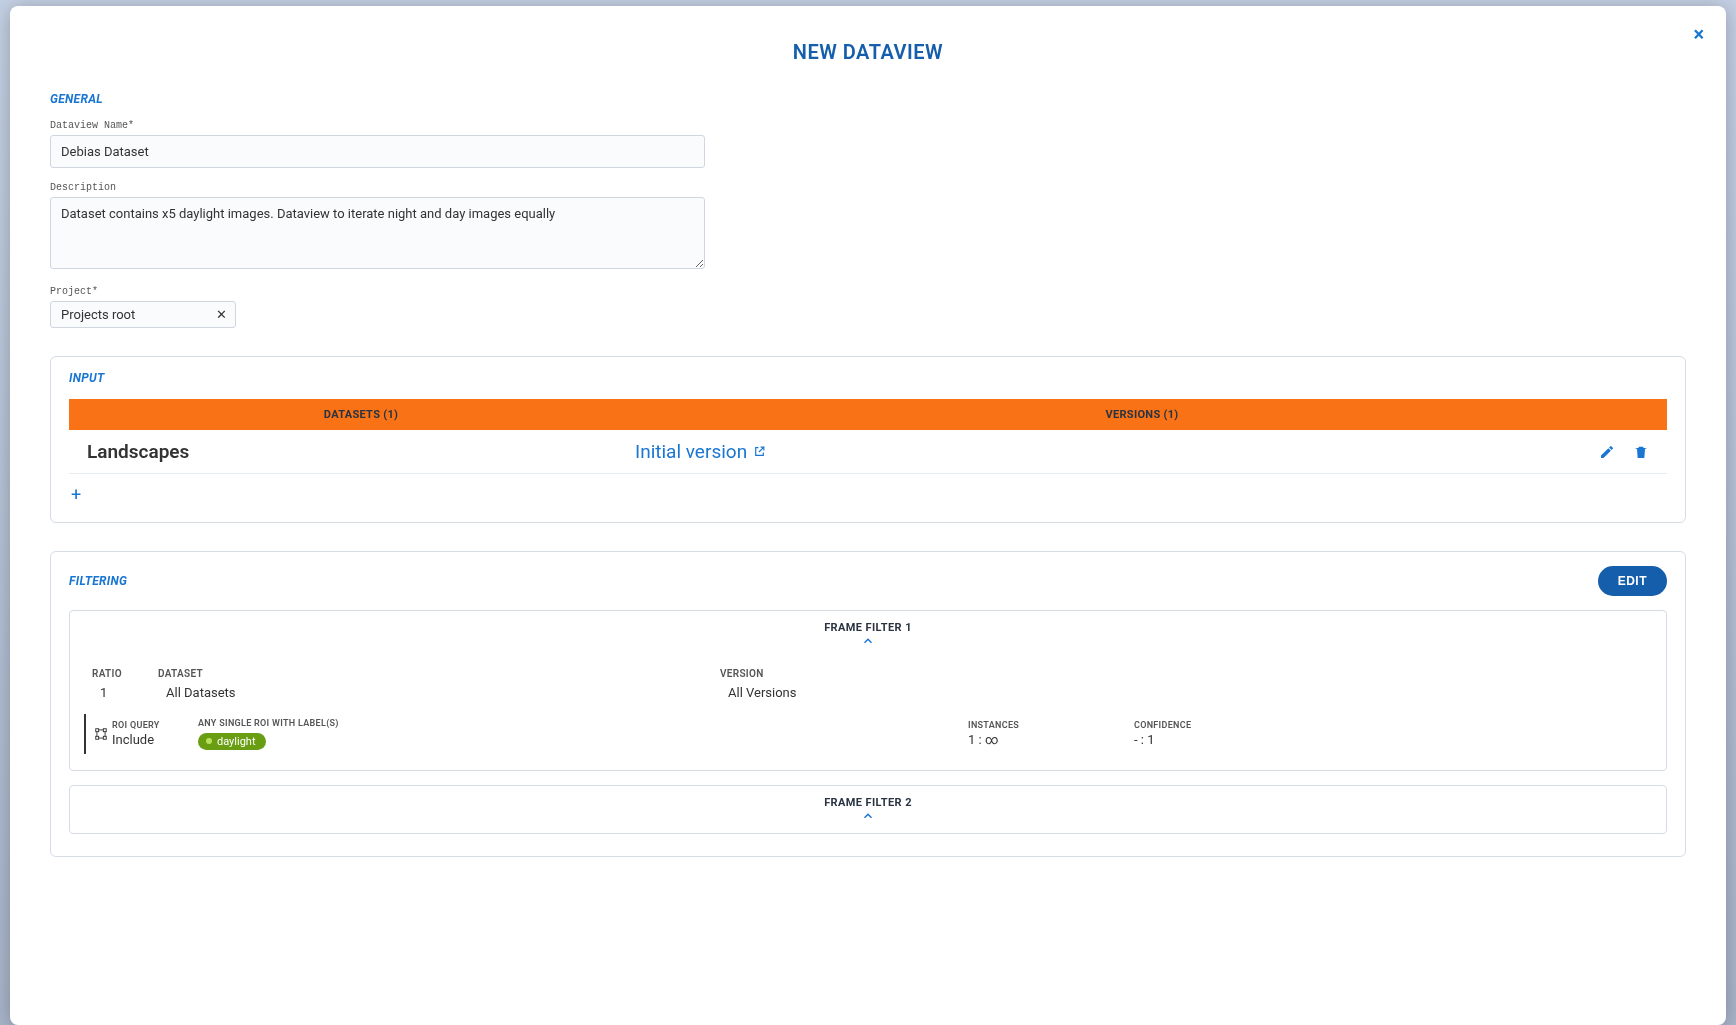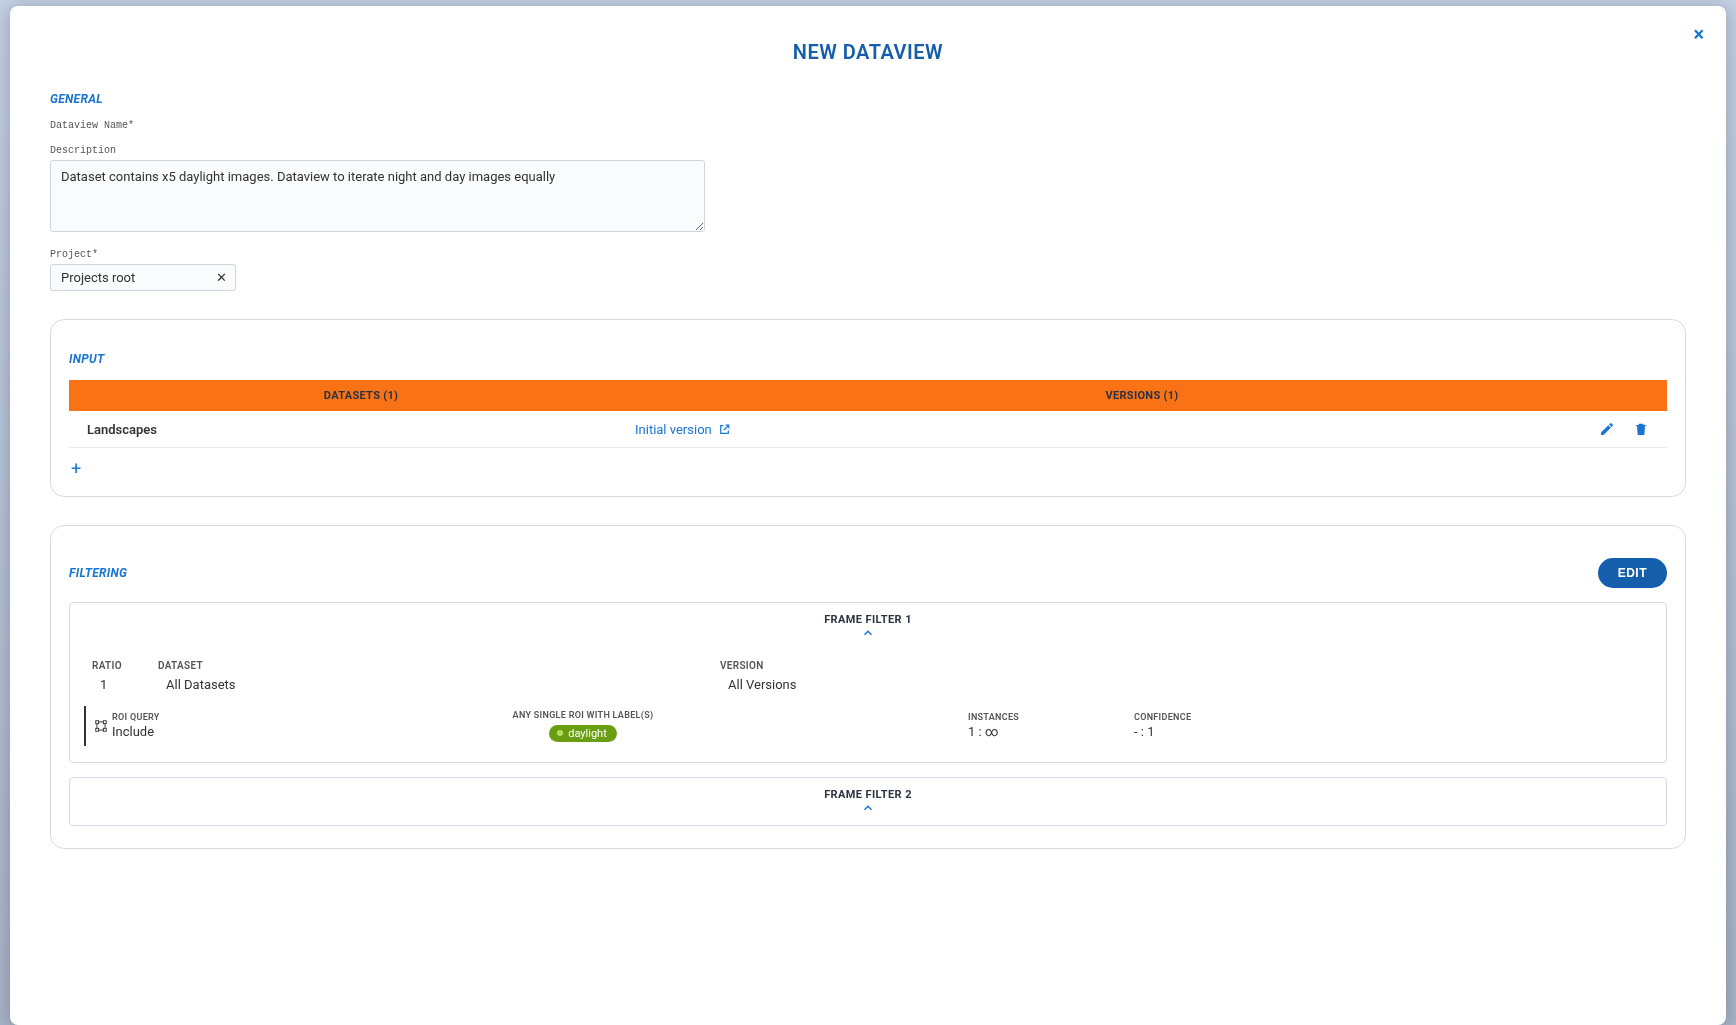--- a/index.html
+++ b/index.html
@@ -84,22 +84,22 @@
     border-radius: 3px;
     padding: 5px 8px 5px 10px;
     background: #fafbfd;
     min-width: 186px;
     justify-content: space-between;
   }
   .chip-input span { font-size: 13px; color: #333; }
   .chip-clear { color: #555; cursor: pointer; font-size: 15px; margin-left: 16px; }
   .card {
     border: 1px solid #d6dce6;
-    border-radius: 14px;
-    padding: 32px 18px 18px 18px;
+    border-radius: 6px;
+    padding: 14px 18px 18px 18px;
     margin-top: 28px;
   }
   .input-table {
     width: 100%;
   }
   .input-header-row {
     display: flex;
     background: #f97316;
     padding: 9px 18px;
     font-size: 11px;
@@ -108,21 +108,21 @@
     letter-spacing: 0.3px;
     text-align: center;
   }
   .col-dataset { flex: 0 0 548px; }
   .col-version { flex: 1; }
   .input-body-row {
     display: flex;
     align-items: center;
     padding: 10px 18px;
     border-bottom: 1px solid #e6eaf1;
-    font-size: 13px;
+    font-size: 19px;
   }
   .col-dataset-body { flex: 0 0 548px; font-weight: 600; color: #333; }
   .col-version-body { flex: 1; color: #1976d2; display: flex; align-items: center; gap: 6px; }
   .link { color: #1976d2; cursor: pointer; }
   .ext-icon { width: 13px; height: 13px; display: inline-block; }
   .row-actions { display: flex; gap: 18px; justify-content: flex-end; color: #1976d2; flex: 0 0 80px;}
   .icon-btn { cursor: pointer; }
   .add-row {
     padding: 12px 2px 0 2px;
     color: #1976d2;
@@ -179,21 +179,21 @@
     align-items: center;
     border-left: 2px solid #333;
     margin: 4px 0 0 0;
     padding: 4px 0 4px 8px;
     gap: 0;
   }
   .roi-icon { width: 14px; height: 14px; flex: 0 0 14px; margin-right: 4px;}
   .roi-group { display:flex; flex-direction: column; }
   .mini-label { font-size: 9px; color: #555; letter-spacing: 0.3px; font-weight:600;}
   .roi-query-col { flex: 0 0 86px; }
-  .roi-labels-col { flex: 0 0 770px; text-align: center; }
+  .roi-labels-col { flex: 0 0 770px; }
   .roi-inst-col { flex: 0 0 166px; }
   .roi-conf-col { flex: 0 0 120px; }
   .roi-value { font-size: 13px; color: #333; margin-top:2px; }
   .tag-pill {
     display: inline-flex;
     align-items: center;
     background: #6a9e12;
     color: #fff;
     border-radius: 999px;
     padding: 2px 10px 2px 8px;
@@ -212,20 +212,21 @@
 
   <div class="close-x">×</div>
 
   <h1 class="modal-title">NEW DATAVIEW</h1>
 
   <div>
     <div class="section-label">GENERAL</div>
 
     <div class="field-block">
       <label class="field-label">Dataview Name*</label>
+      <input class="text-input" type="text" value="Debias Dataset" style="">
     </div>
 
     <div class="field-block">
       <label class="field-label">Description</label>
       <textarea class="textarea-input" style="">Dataset contains x5 daylight images. Dataview to iterate night and day images equally</textarea>
     </div>
 
     <div class="field-block">
       <label class="field-label">Project*</label>
       <div class="chip-input">

